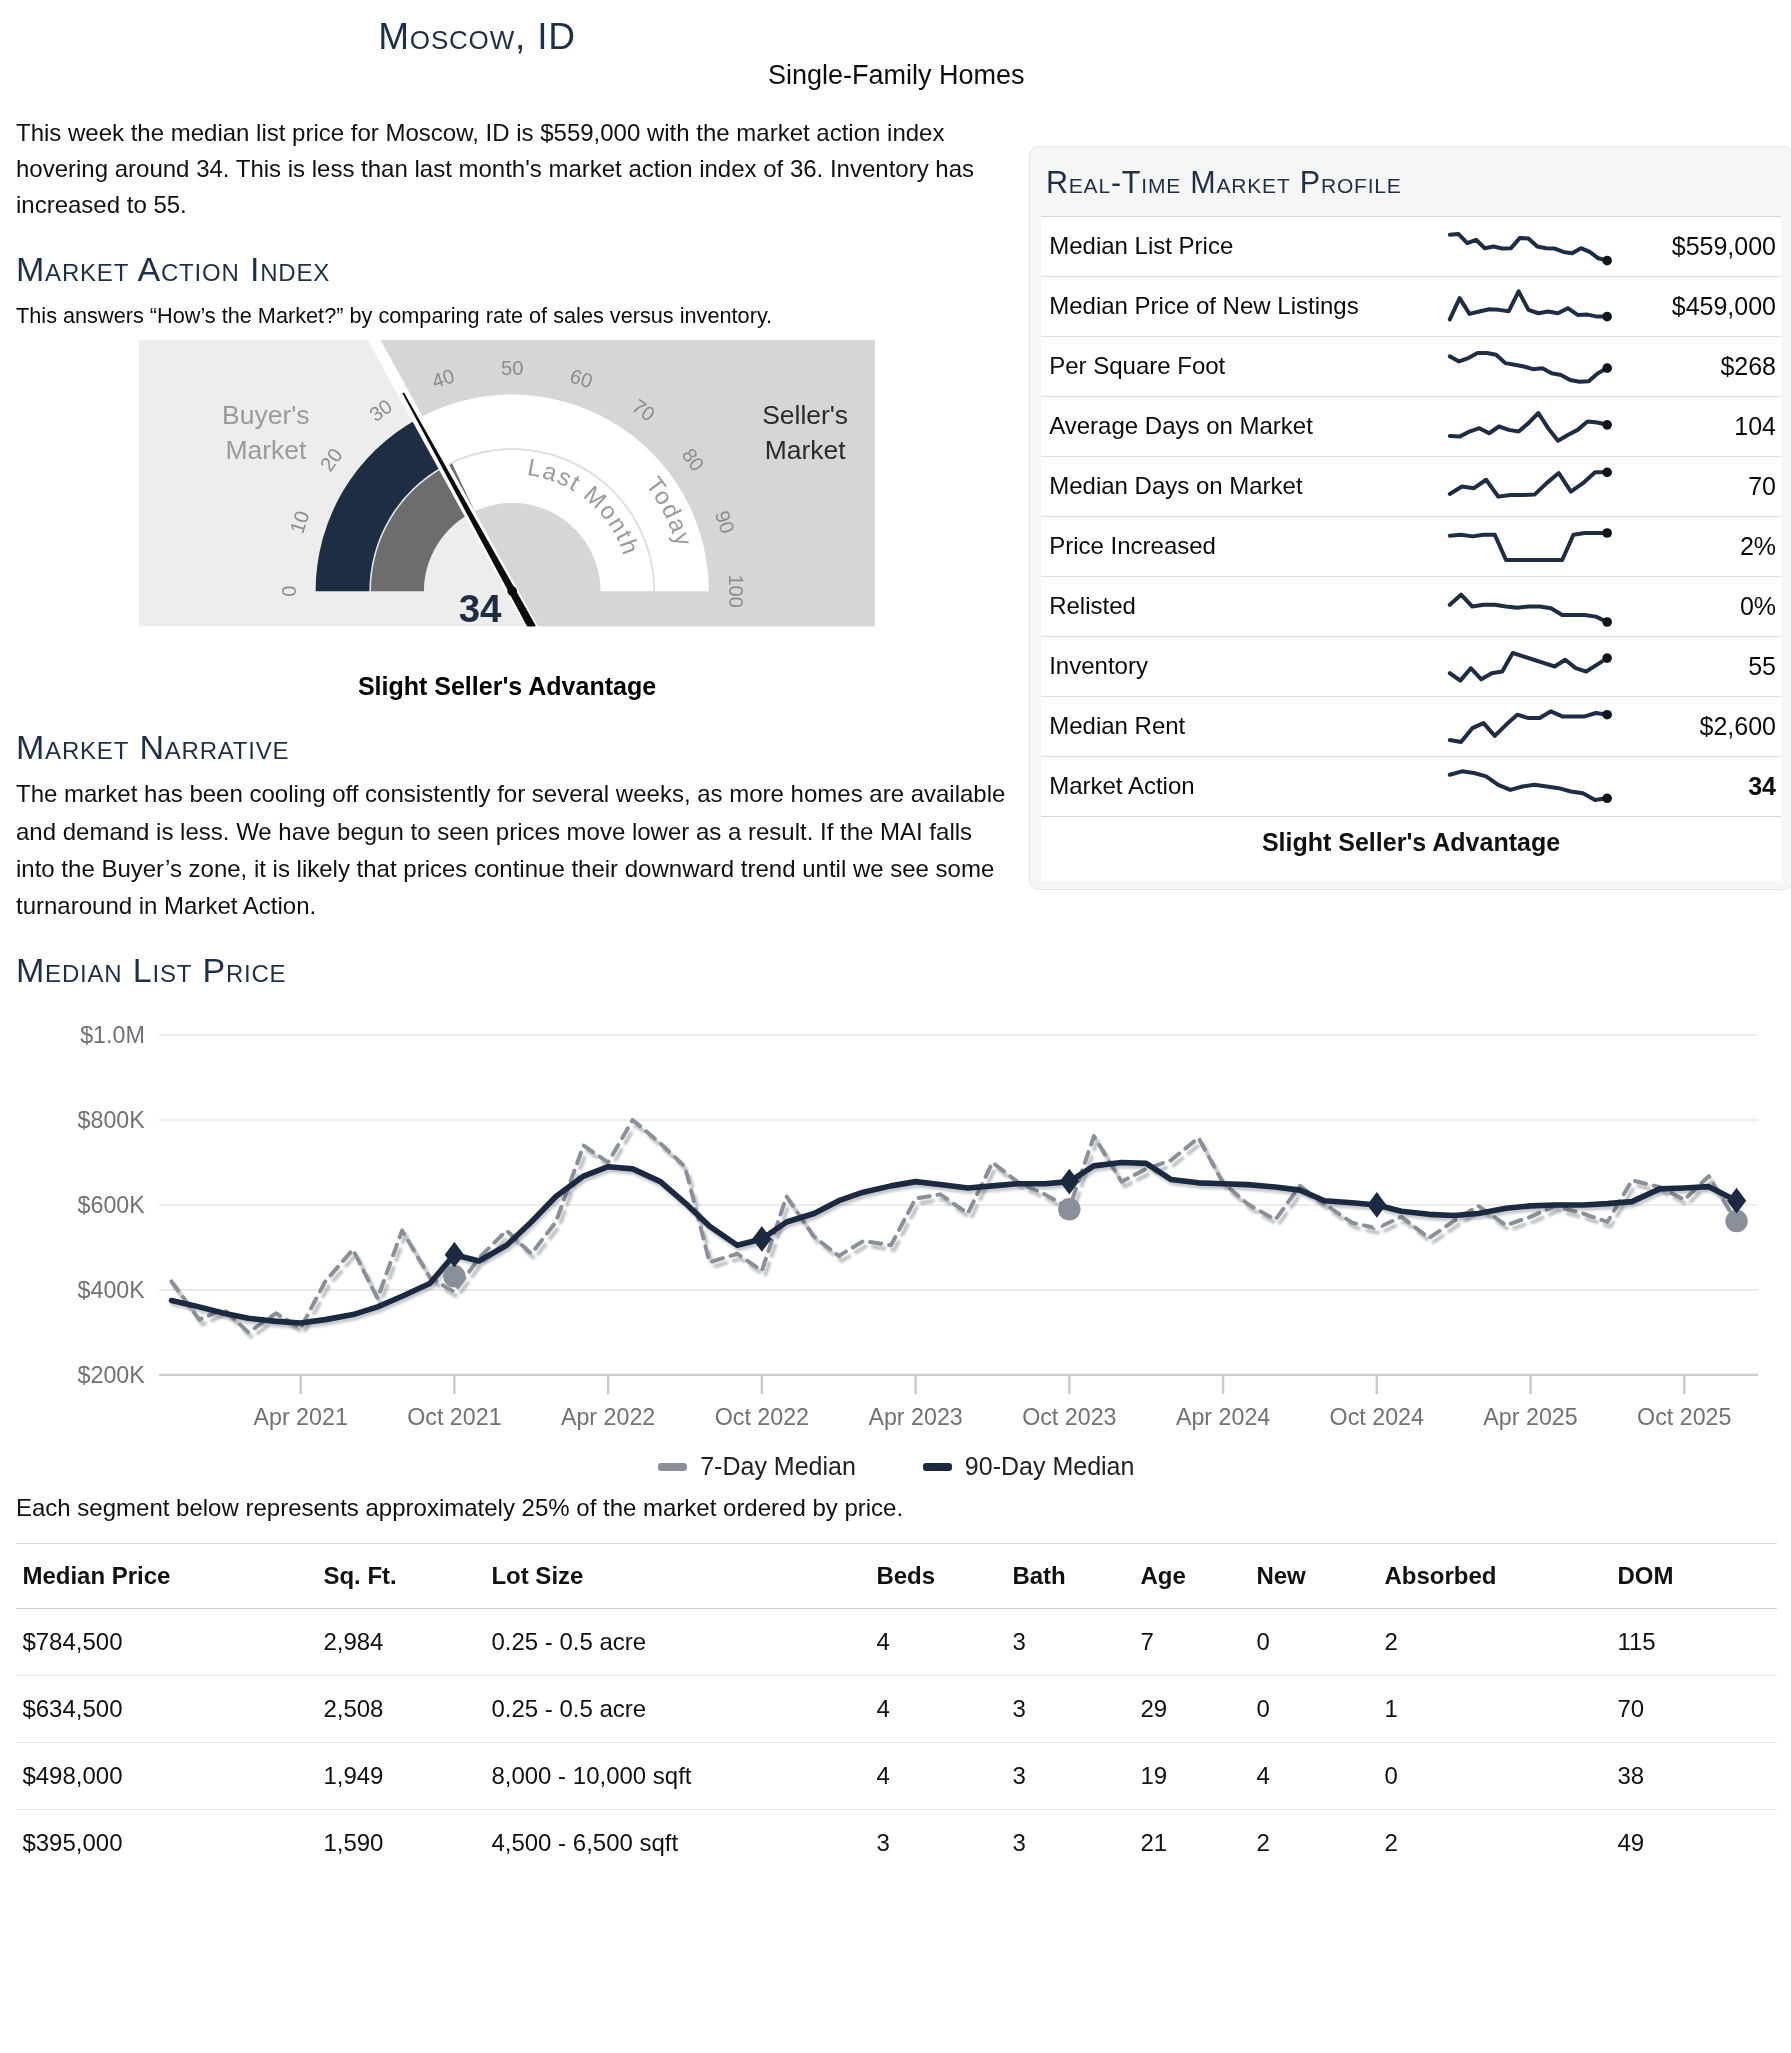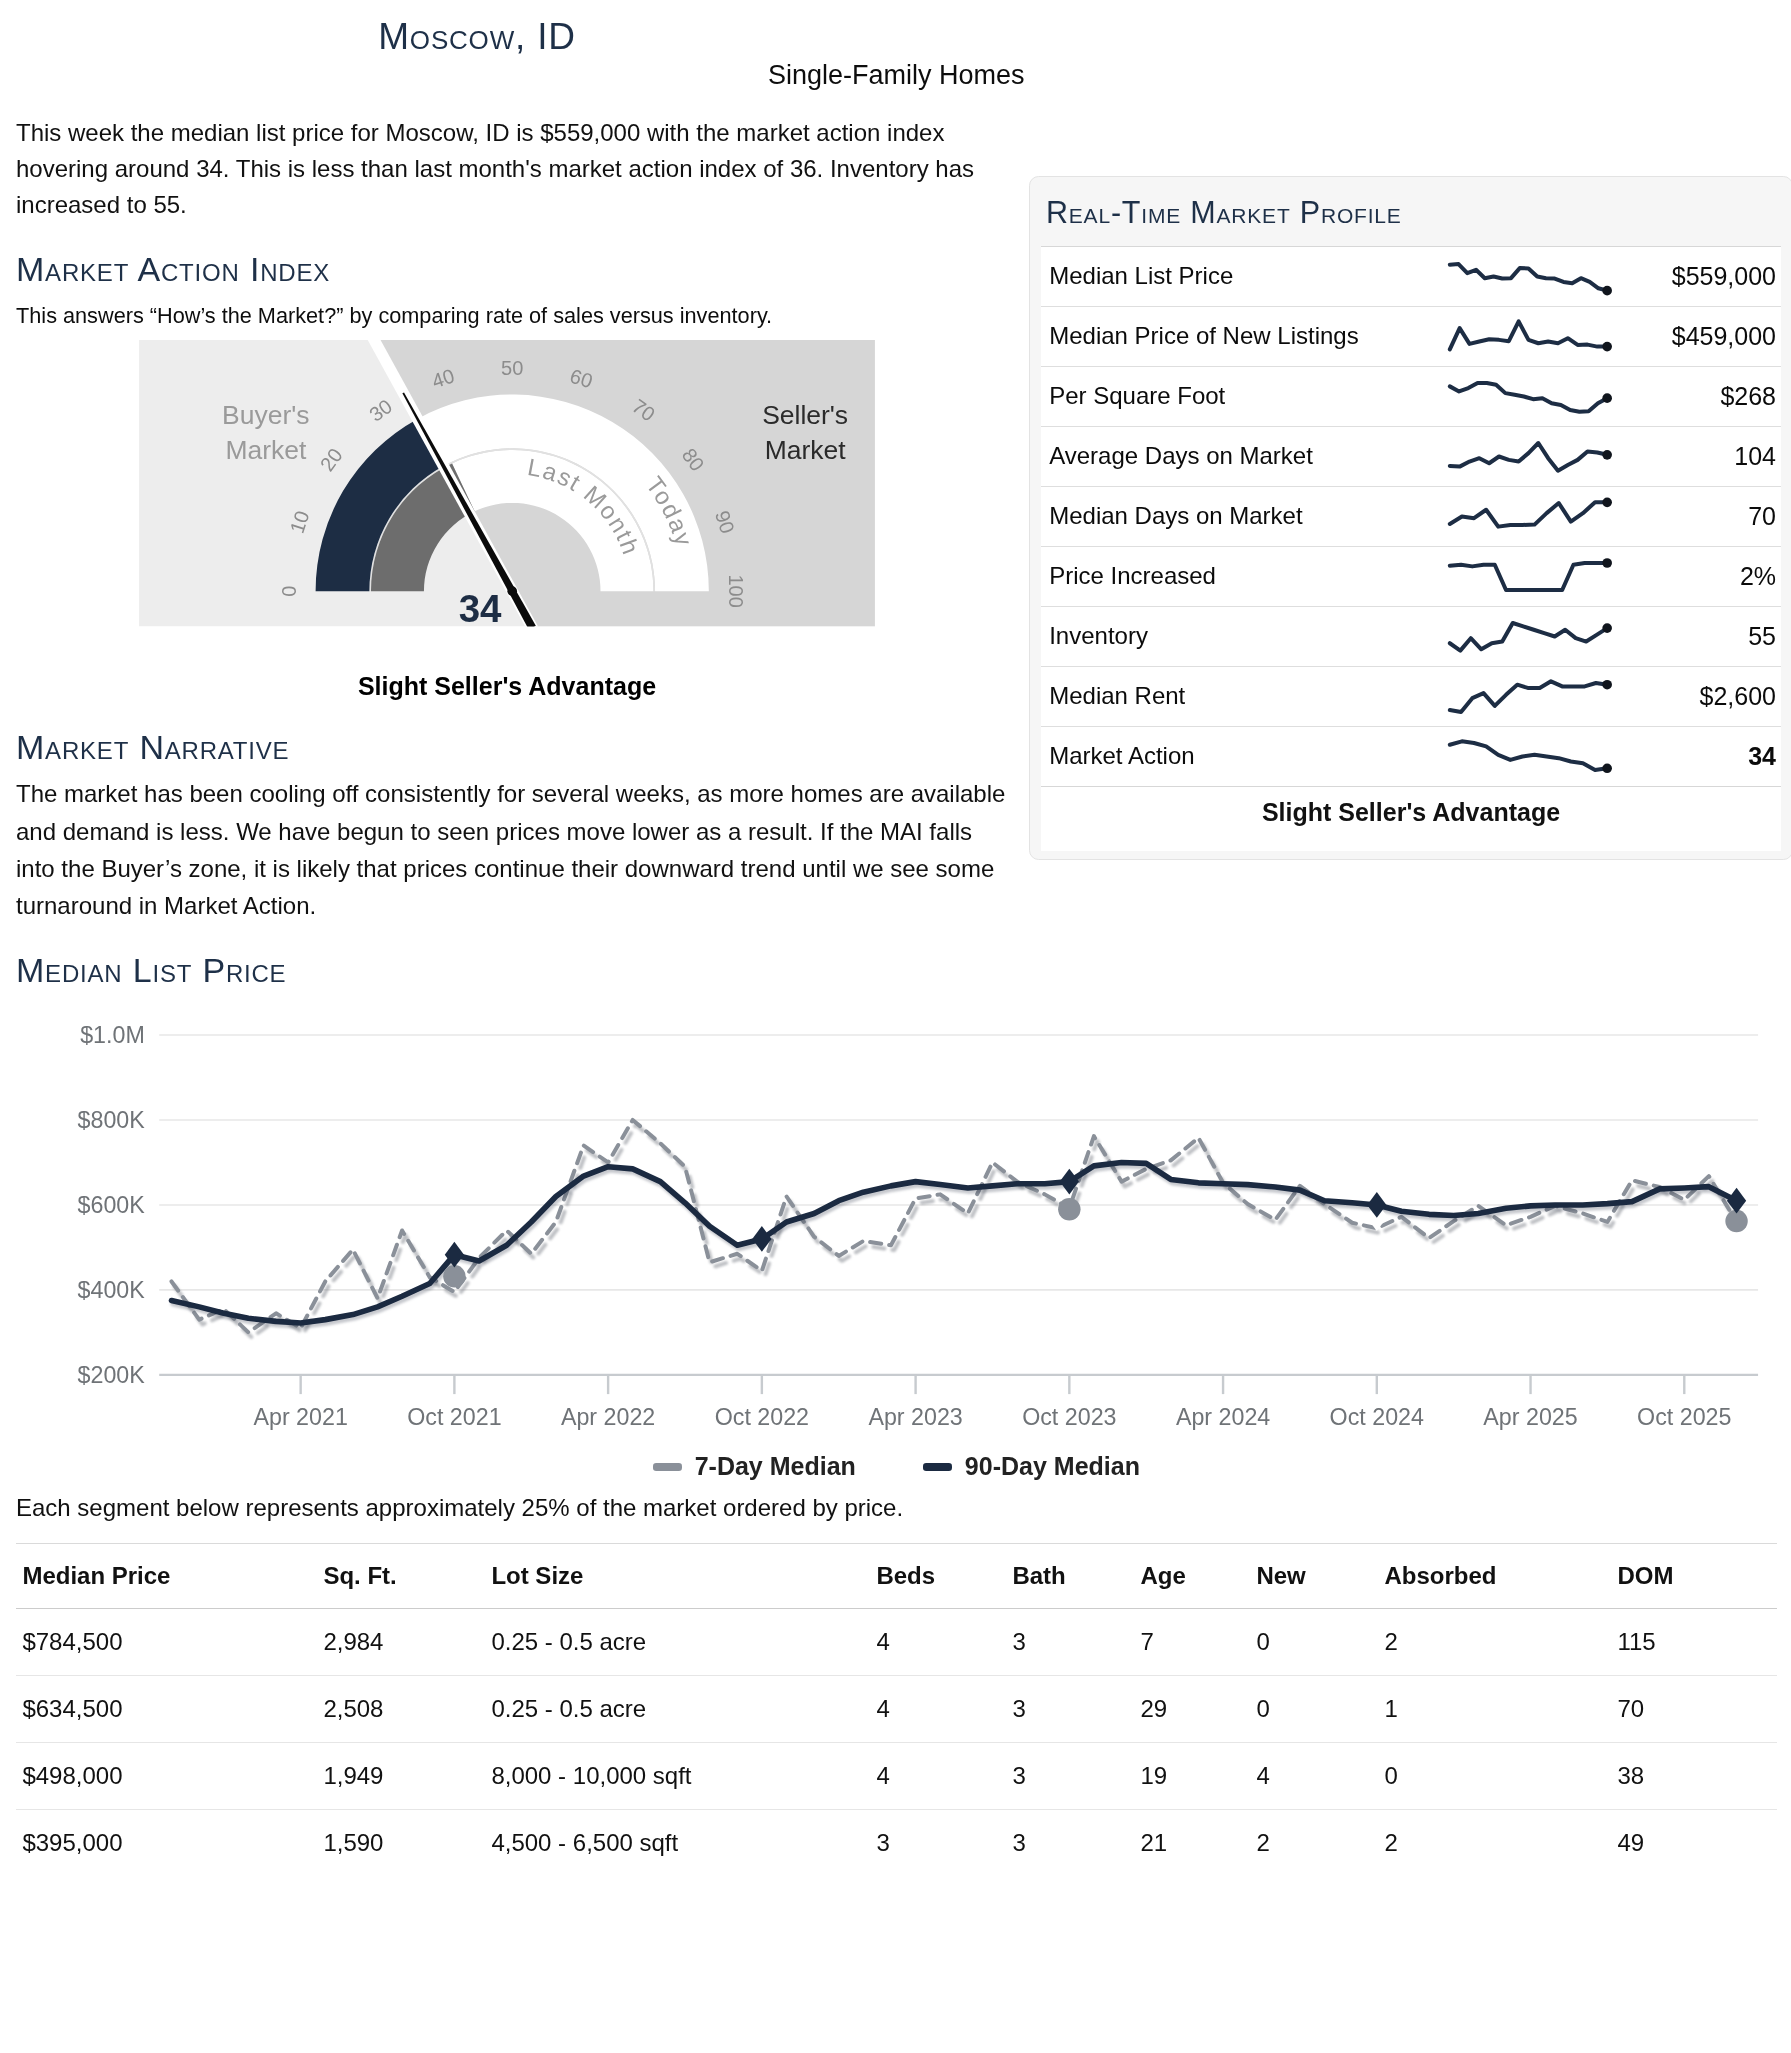--- a/index.html
+++ b/index.html
@@ -31,21 +31,21 @@
   .prow .pvalue{width:156px;flex:none;text-align:right;font-size:25px;color:#0b0b0b;}
   .prow .pvalue.bold{font-weight:700;}
   .panel-foot{background:#fff;text-align:center;font-weight:700;font-size:25px;padding:11.2px 0 24px 0;}
 
   
   .gauge-wrap{margin:11.2px 0 0 123px;width:736px;}
   .gauge-caption{text-align:center;font-weight:700;font-size:25px;margin-top:8px;color:#000;}
 
   
   .chart-wrap{margin-top:6.4px;}
-  .legend{display:flex;justify-content:center;gap:67px;margin-top:14.4px;font-size:25px;font-weight:700;color:#222;}
+  .legend{display:flex;justify-content:center;gap:67px;margin-top:14.4px;font-size:25px;font-weight:400;color:#222;}
   .legend .item{display:flex;align-items:center;gap:13px;}
   .legend .swatch{width:29px;height:7.2px;border-radius:3.2px;display:inline-block;}
 
   
   .seg-caption{font-size:24px;margin:13px 0 21px 0;}
   table.segments{width:1761px;border-collapse:collapse;table-layout:fixed;}
   table.segments th{font-size:24px;text-align:left;font-weight:700;padding:17.6px 6.4px;border-top:1.6px solid #dadada;border-bottom:1.6px solid #cccccc;}
   table.segments td{font-size:24px;text-align:left;padding:19px 6.4px;border-top:1.6px solid #e6e6e6;}
   table.segments tr.r0 td{border-top:none;}
 </style>
@@ -165,20 +165,28 @@
 
   <div class="prow">
     <div class="plabel">Price Increased</div>
     <svg class="pspark" width="175" height="47" viewBox="0 0 218 58">
                 <polyline points="6,15.560000000000002 20,14.3 34,16.4 48,14.3 62,14.3 76,45.800000000000004 90,45.800000000000004 104,45.800000000000004 118,45.800000000000004 132,45.800000000000004 146,45.800000000000004 160,14.3 174,12.2 188,12.2 202,12.2" fill="none" stroke="#1d2d44" stroke-width="5" stroke-linejoin="round" stroke-linecap="round"></polyline>
                 <circle cx="202" cy="12.2" r="6" fill="#10151d"></circle>
               </svg>
     <div class="pvalue">2%</div>
   </div>
 
+  <div class="prow">
+    <div class="plabel">Relisted</div>
+    <svg class="pspark" width="175" height="47" viewBox="0 0 218 58">
+                <polyline points="6,26.9 20,14.3 34,29 48,26.9 62,26.9 76,29 90,30.68 104,29 118,29 132,31.1 146,39.5 160,39.5 174,39.5 188,41.6 202,48.32" fill="none" stroke="#1d2d44" stroke-width="5" stroke-linejoin="round" stroke-linecap="round"></polyline>
+                <circle cx="202" cy="48.32" r="6" fill="#10151d"></circle>
+              </svg>
+    <div class="pvalue">0%</div>
+  </div>
 
   <div class="prow">
     <div class="plabel">Inventory</div>
     <svg class="pspark" width="175" height="47" viewBox="0 0 218 58">
                 <polyline points="6,37.4 19.066666666666666,46.64 32.13333333333333,31.1 45.2,44.96 58.266666666666666,37.4 71.33333333333333,35.3 84.4,12.2 97.46666666666667,16.4 110.53333333333333,20.6 123.6,24.8 136.66666666666666,29 149.73333333333332,20.6 162.8,31.1 175.86666666666667,35.3 188.93333333333334,26.9 202,18.5" fill="none" stroke="#1d2d44" stroke-width="5" stroke-linejoin="round" stroke-linecap="round"></polyline>
                 <circle cx="202" cy="18.5" r="6" fill="#10151d"></circle>
               </svg>
     <div class="pvalue">55</div>
   </div>
 

